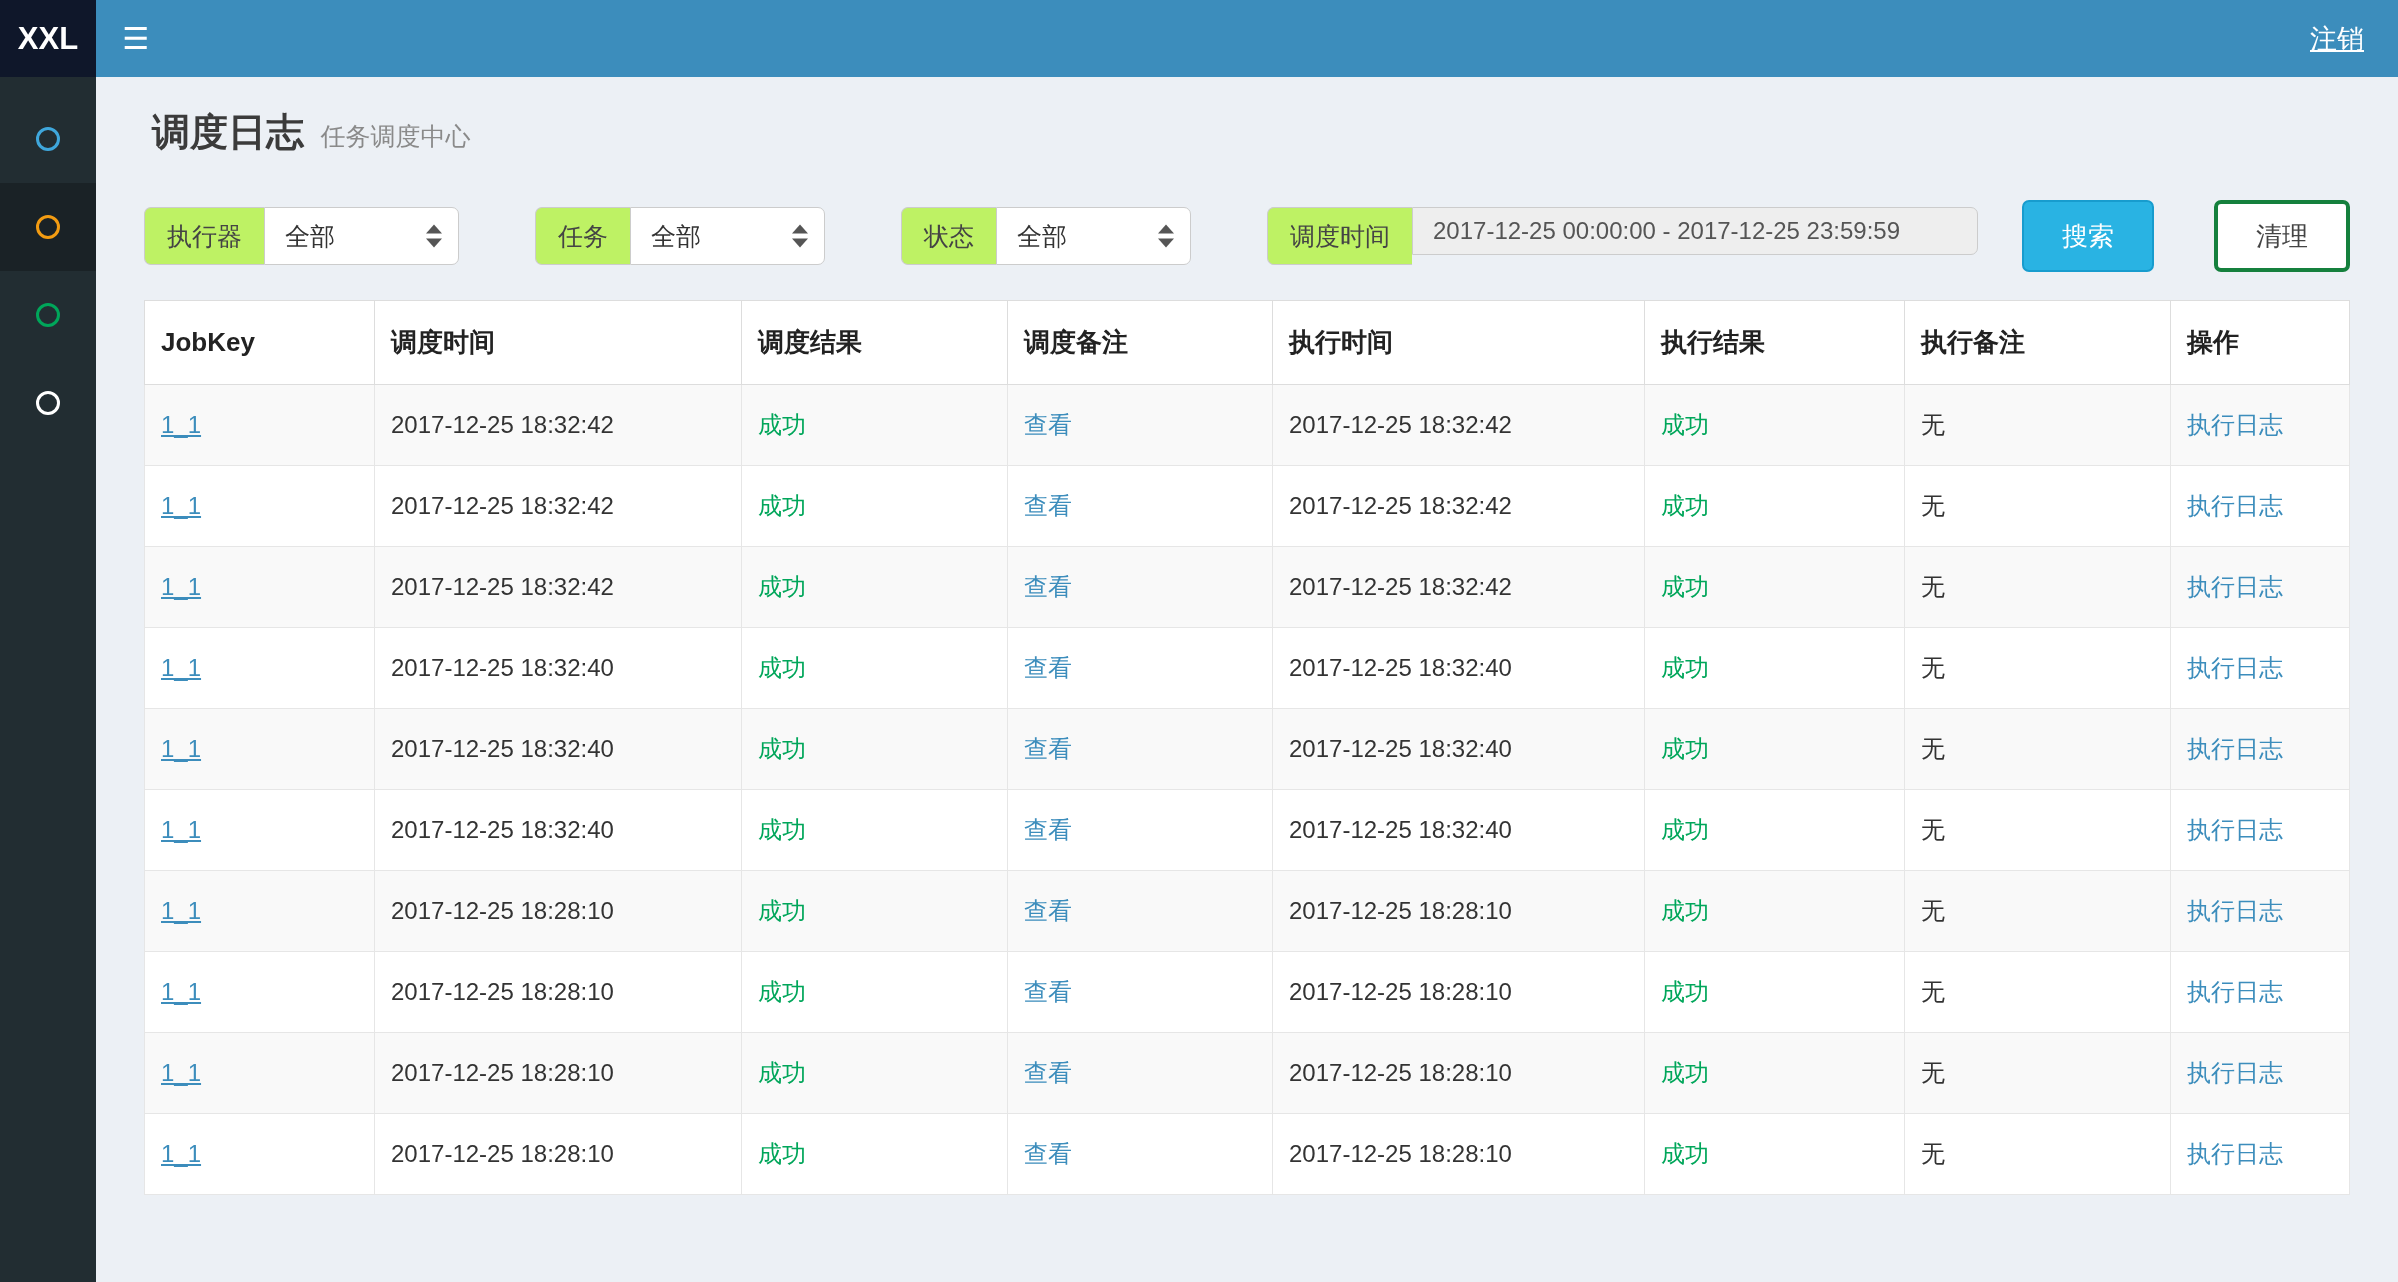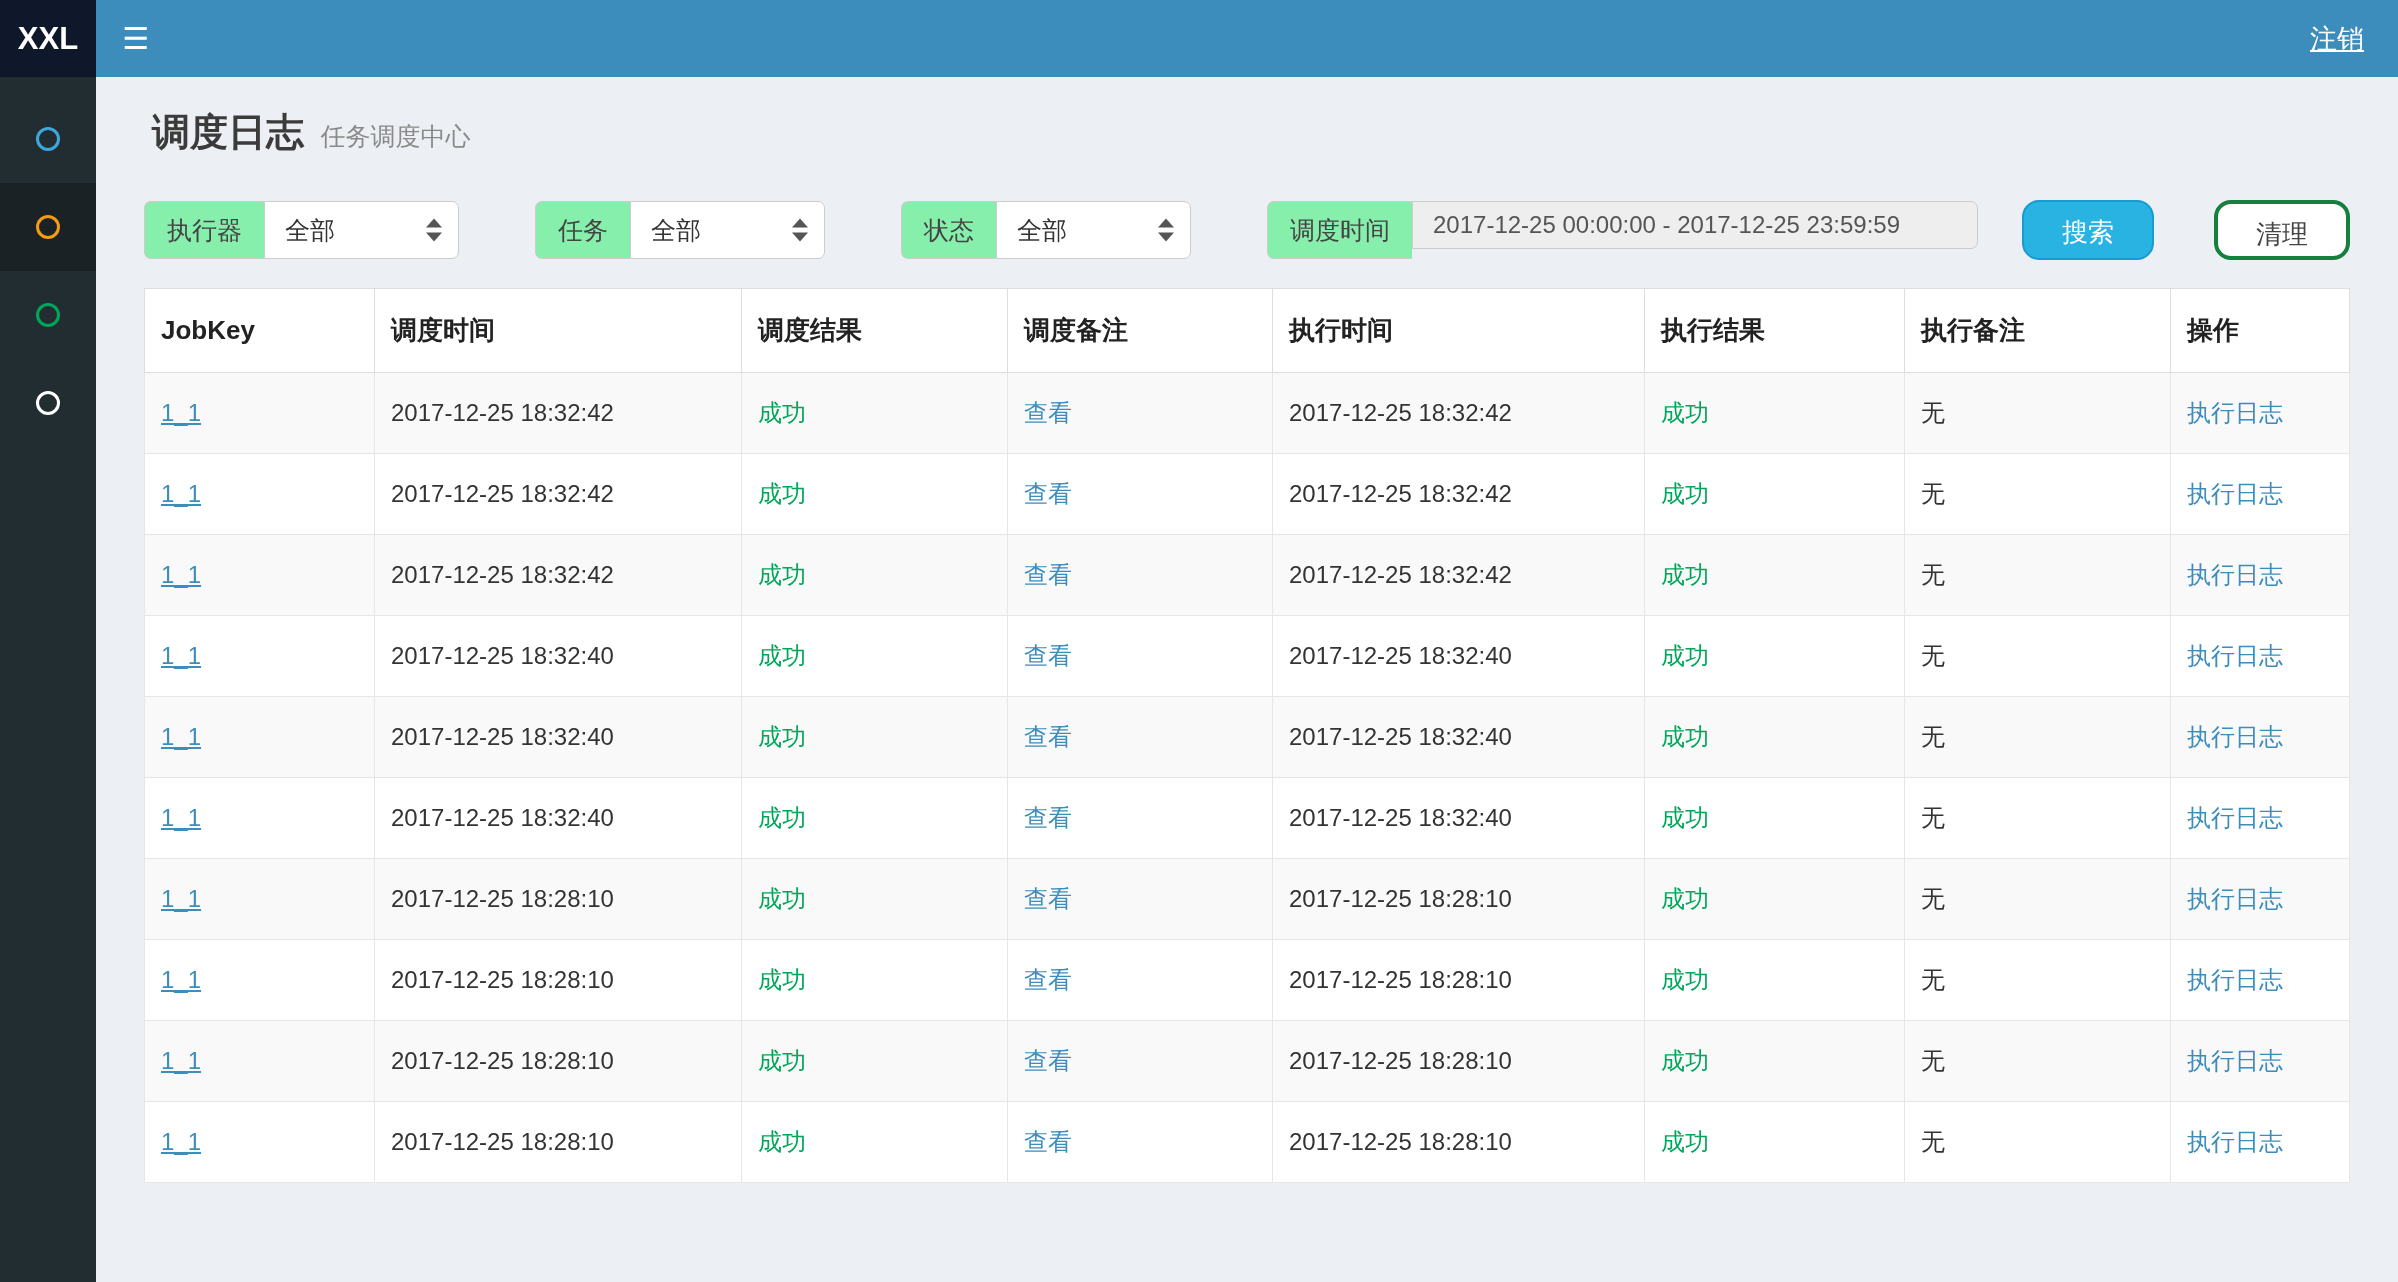--- a/index.html
+++ b/index.html
@@ -40,42 +40,42 @@
 
   .page-header { padding:30px 8px 6px 8px; }
   .page-header h1 { margin:0; font-size:38px; font-weight:bold; color:#3b3b3b; display:inline; }
   .page-header .subtitle { font-size:25px; color:#8a8a8a; margin-left:12px; }
 
   
   .filter-row { display:flex; align-items:center; margin-top:36px; }
   .ig { display:flex; height:58px; }
   .ig + .ig { margin-left:76px; }
   .addon {
-    display:flex; align-items:center; padding:0 22px; background:#86efac;
+    display:flex; align-items:center; padding:0 22px; background:#bef264;
     border:1px solid #ccc; border-right:none; border-radius:7px 0 0 7px;
     font-size:25px; color:#444; white-space:nowrap;
   }
   .select {
     position:relative; display:flex; align-items:center; background:#fff;
     border:1px solid #ccc; border-radius:0 7px 7px 0;
     padding:0 58px 0 20px; font-size:25px; color:#333; cursor:pointer; min-width:195px;
   }
   .caret-ud { position:absolute; right:16px; top:50%; transform:translateY(-50%);
     display:flex; flex-direction:column; gap:5px; }
   .caret-ud .up { width:0; height:0; border-left:8px solid transparent; border-right:8px solid transparent; border-bottom:9px solid #555; }
   .caret-ud .down { width:0; height:0; border-left:8px solid transparent; border-right:8px solid transparent; border-top:9px solid #555; }
 
   .date-input {
     width:566px; height:48px; border:1px solid #ccc; border-radius:0 7px 7px 0;
     background:#eee; color:#555; font-size:24px; padding:0 20px;
     font-family:"Liberation Sans","DejaVu Sans",sans-serif;
   }
 
   .btn {
-    height:60px; border-radius:17px; font-size:26px; cursor:pointer;
+    height:72px; border-radius:7px; font-size:26px; cursor:pointer;
     padding:13px 38px; font-family:inherit;
   }
   .btn-search {
     margin-left:auto; background:#29b3e3; border:2px solid #179cce; color:#fff;
   }
   .btn-clean {
     margin-left:60px; background:#fff; border:4px solid #15803d; color:#444;text-align:center;
   }
 
   

